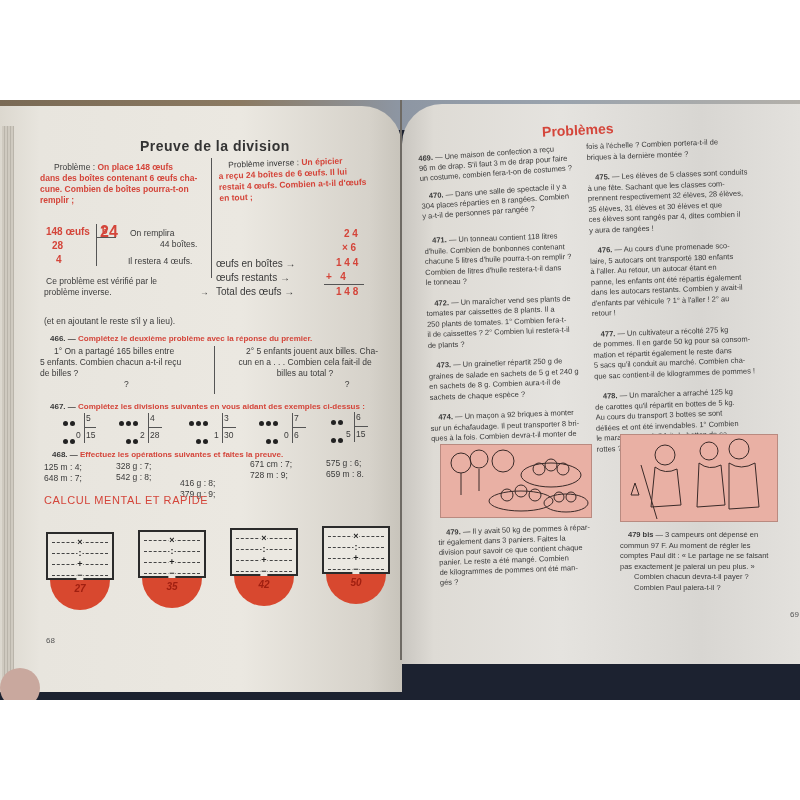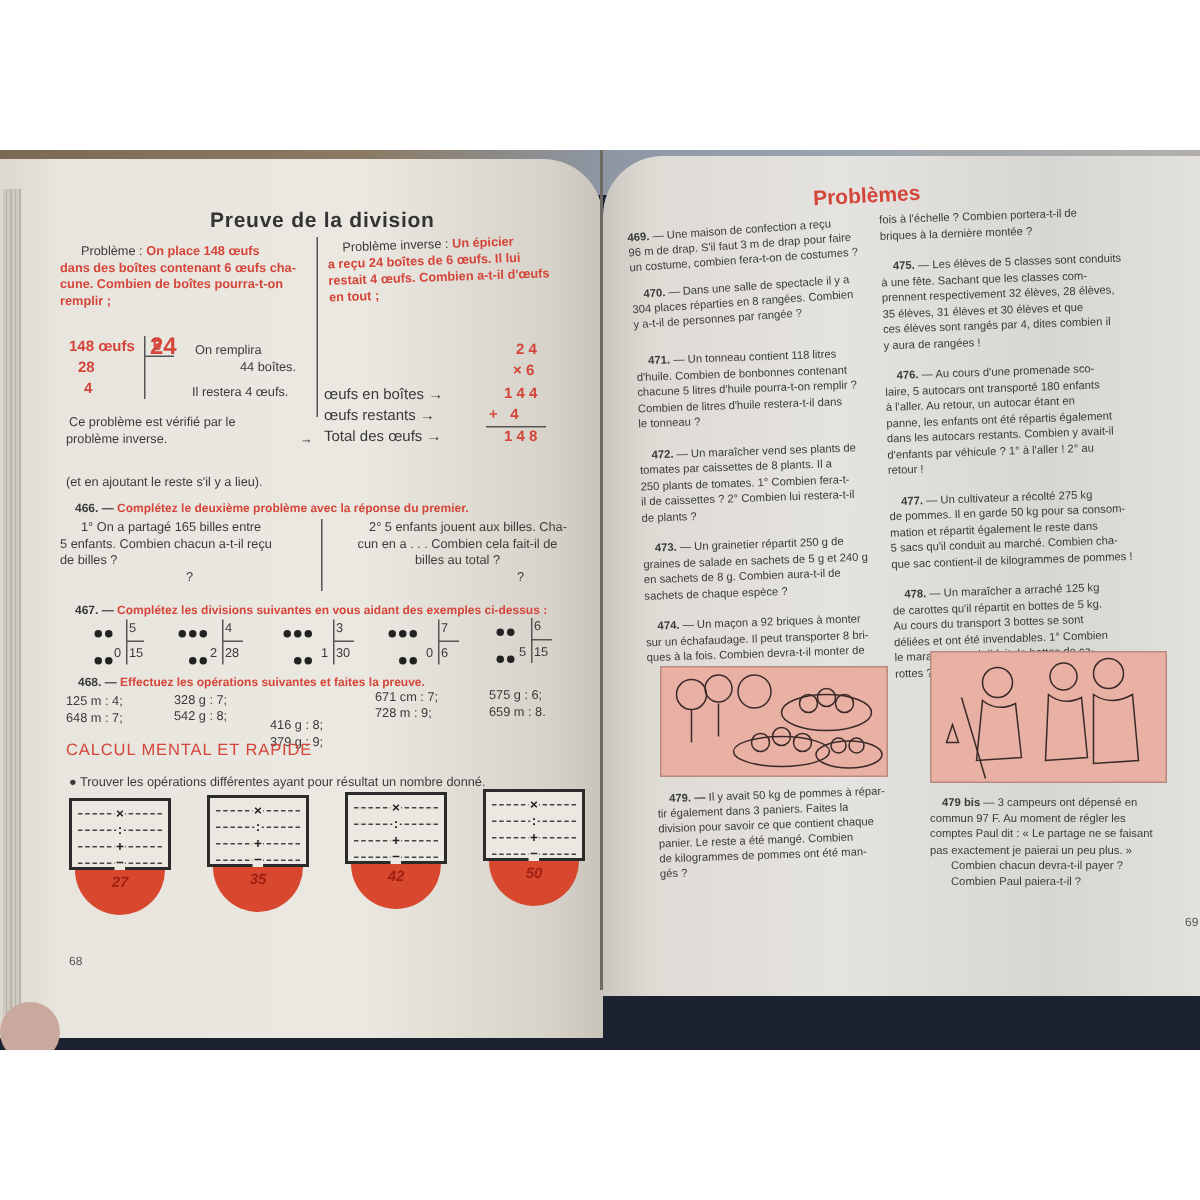--- a/index.html
+++ b/index.html
@@ -169,23 +169,20 @@
     <div class="abs t" style="left:250px;top:353px;">
         <div>671 cm : 7;</div>
         <div>728 m : 9;</div>
       </div>
     <div class="abs t" style="left:326px;top:352px;">
         <div>575 g : 6;</div>
         <div>659 m : 8.</div>
       </div>
 
     <div class="abs red" style="left:44px;top:388px;font-size:11px;letter-spacing:0.6px;">CALCUL MENTAL ET RAPIDE</div>
-    <div class="abs t" style="left:46px;top:410px;white-space:nowrap;">
-      <span>●</span> <span>Trouver les opérations différentes ayant pour résultat un nombre donné.</span>
-    </div>
     <div class="boxes">
       <div class="box" style="left:46px;top:426px;">
         <div class="row" style="top:8px;"></div>
           <span class="op" style="top:4px;">×</span>
         <div class="row" style="top:19px;"></div>
           <span class="op" style="top:15px;">:</span>
         <div class="row" style="top:30px;"></div>
           <span class="op" style="top:26px;">+</span>
         <div class="row" style="top:41px;"></div>
           <span class="op" style="top:37px;">−</span>

